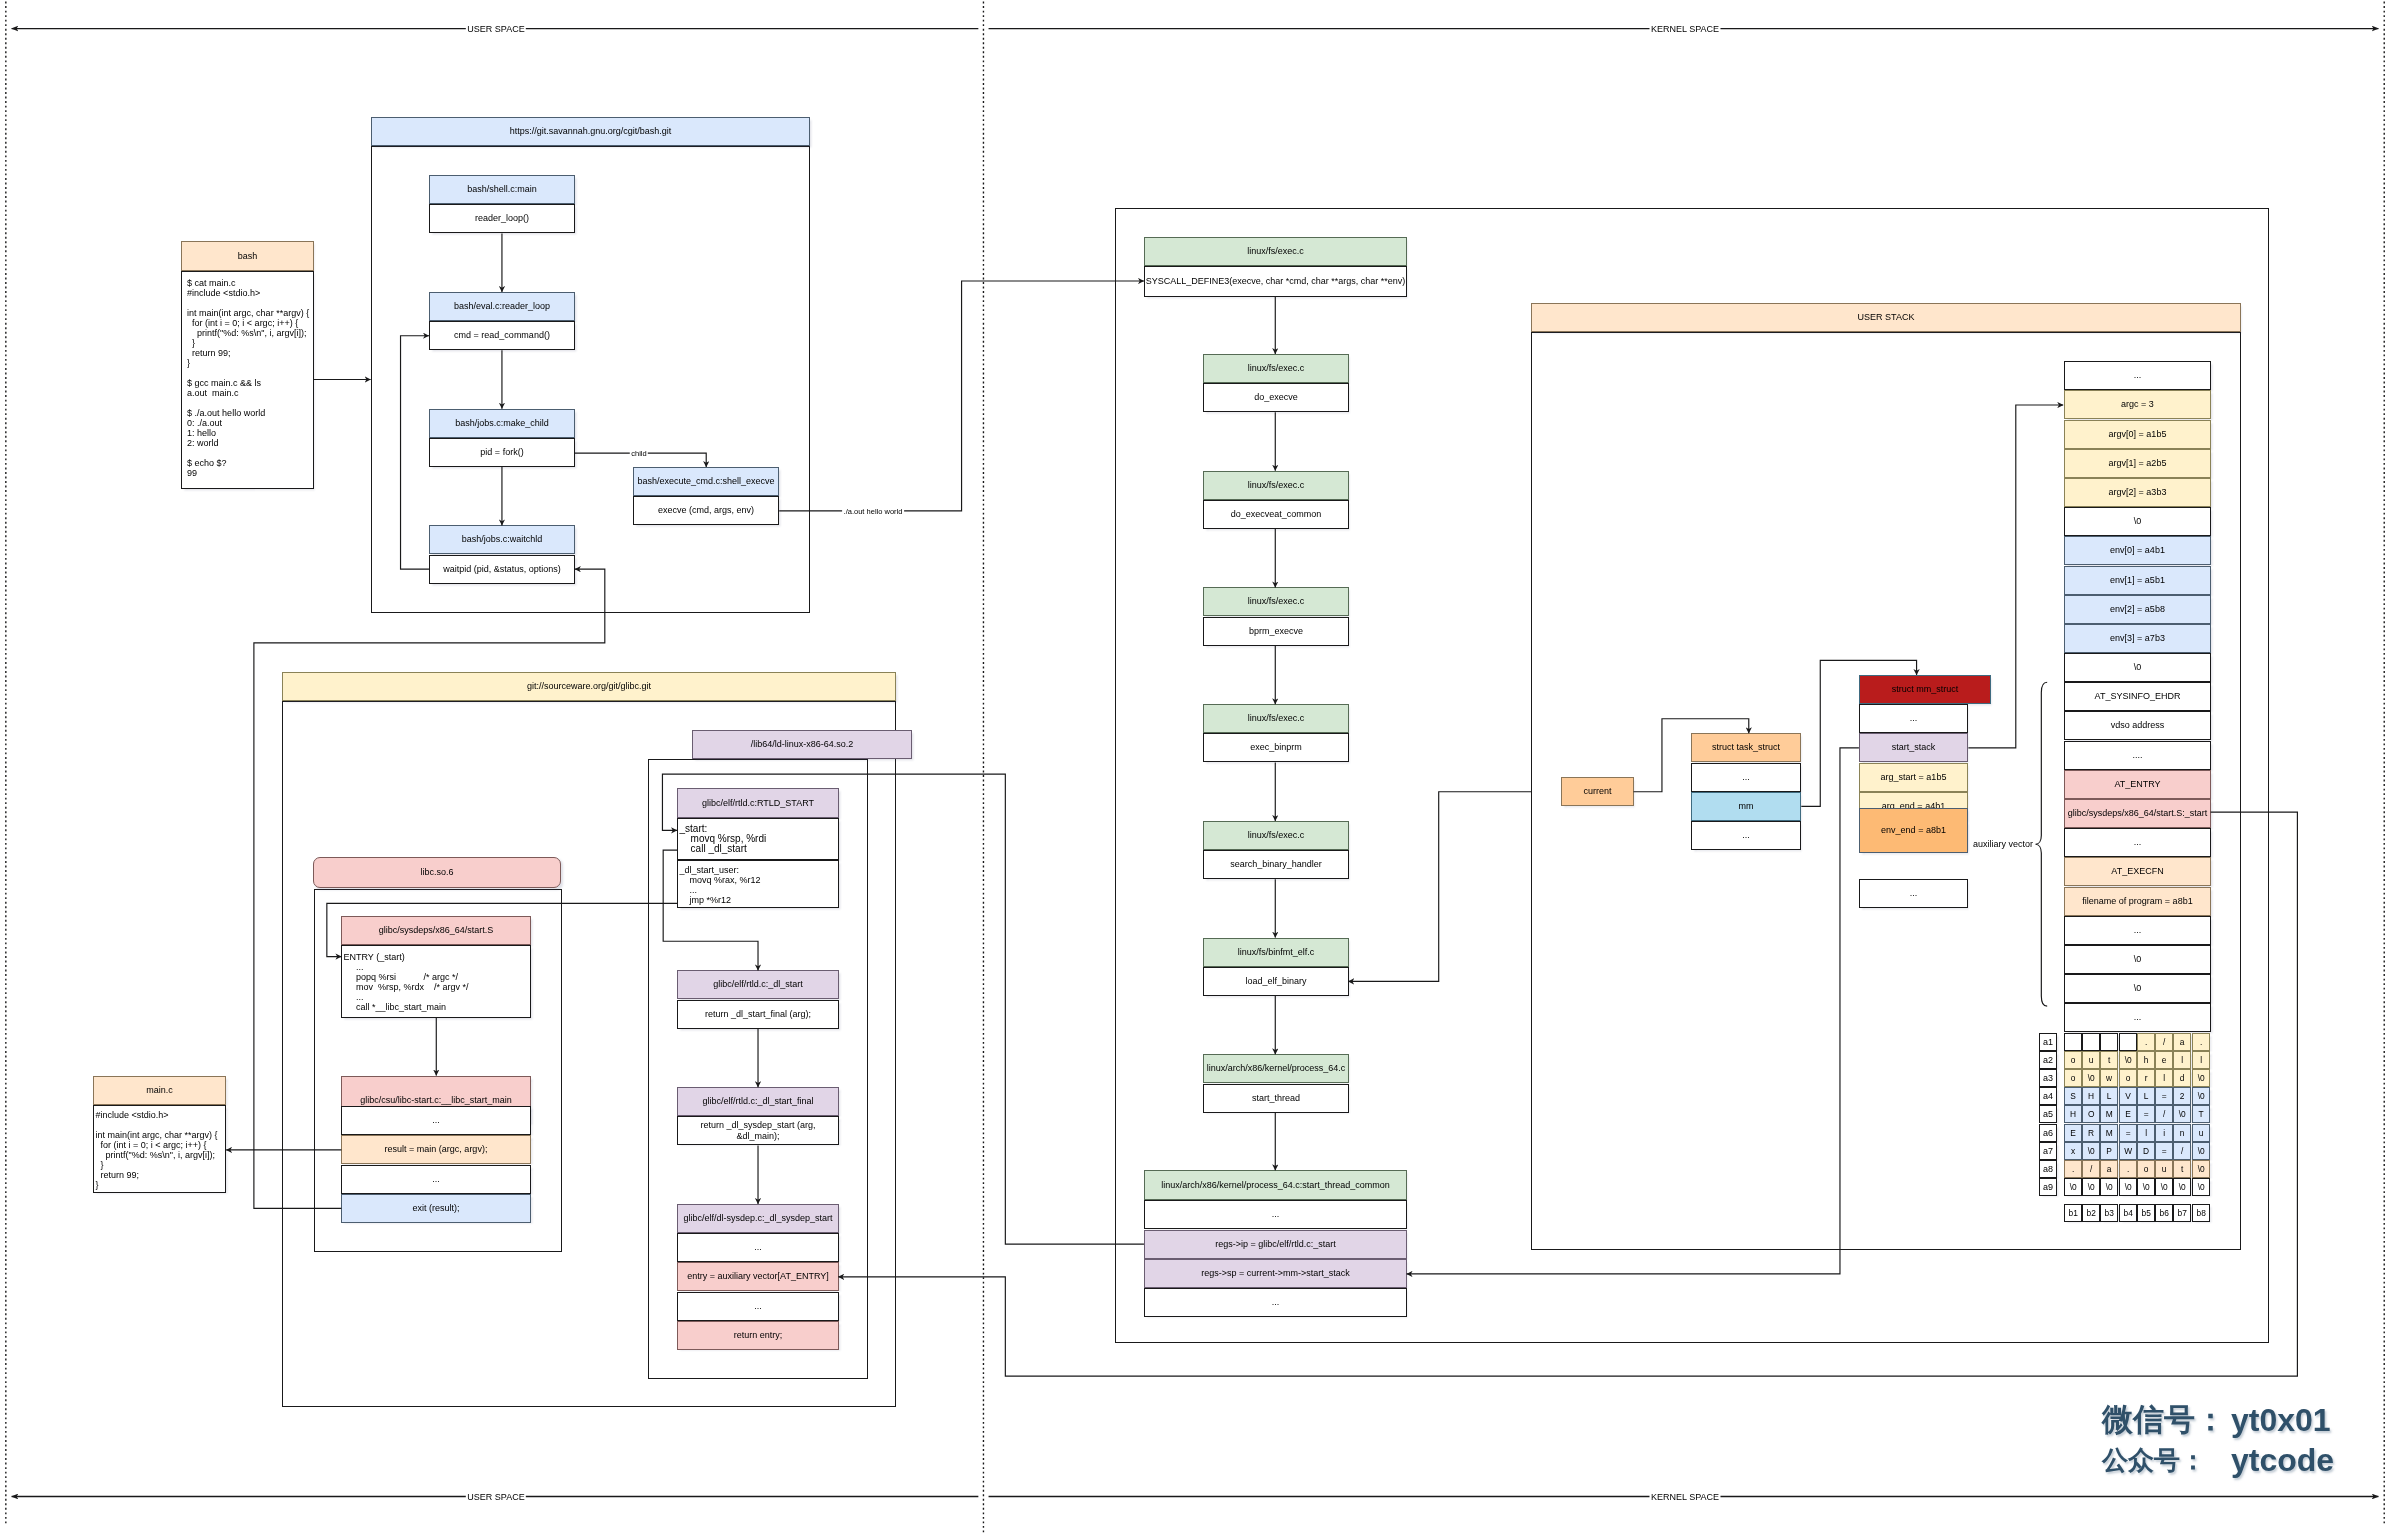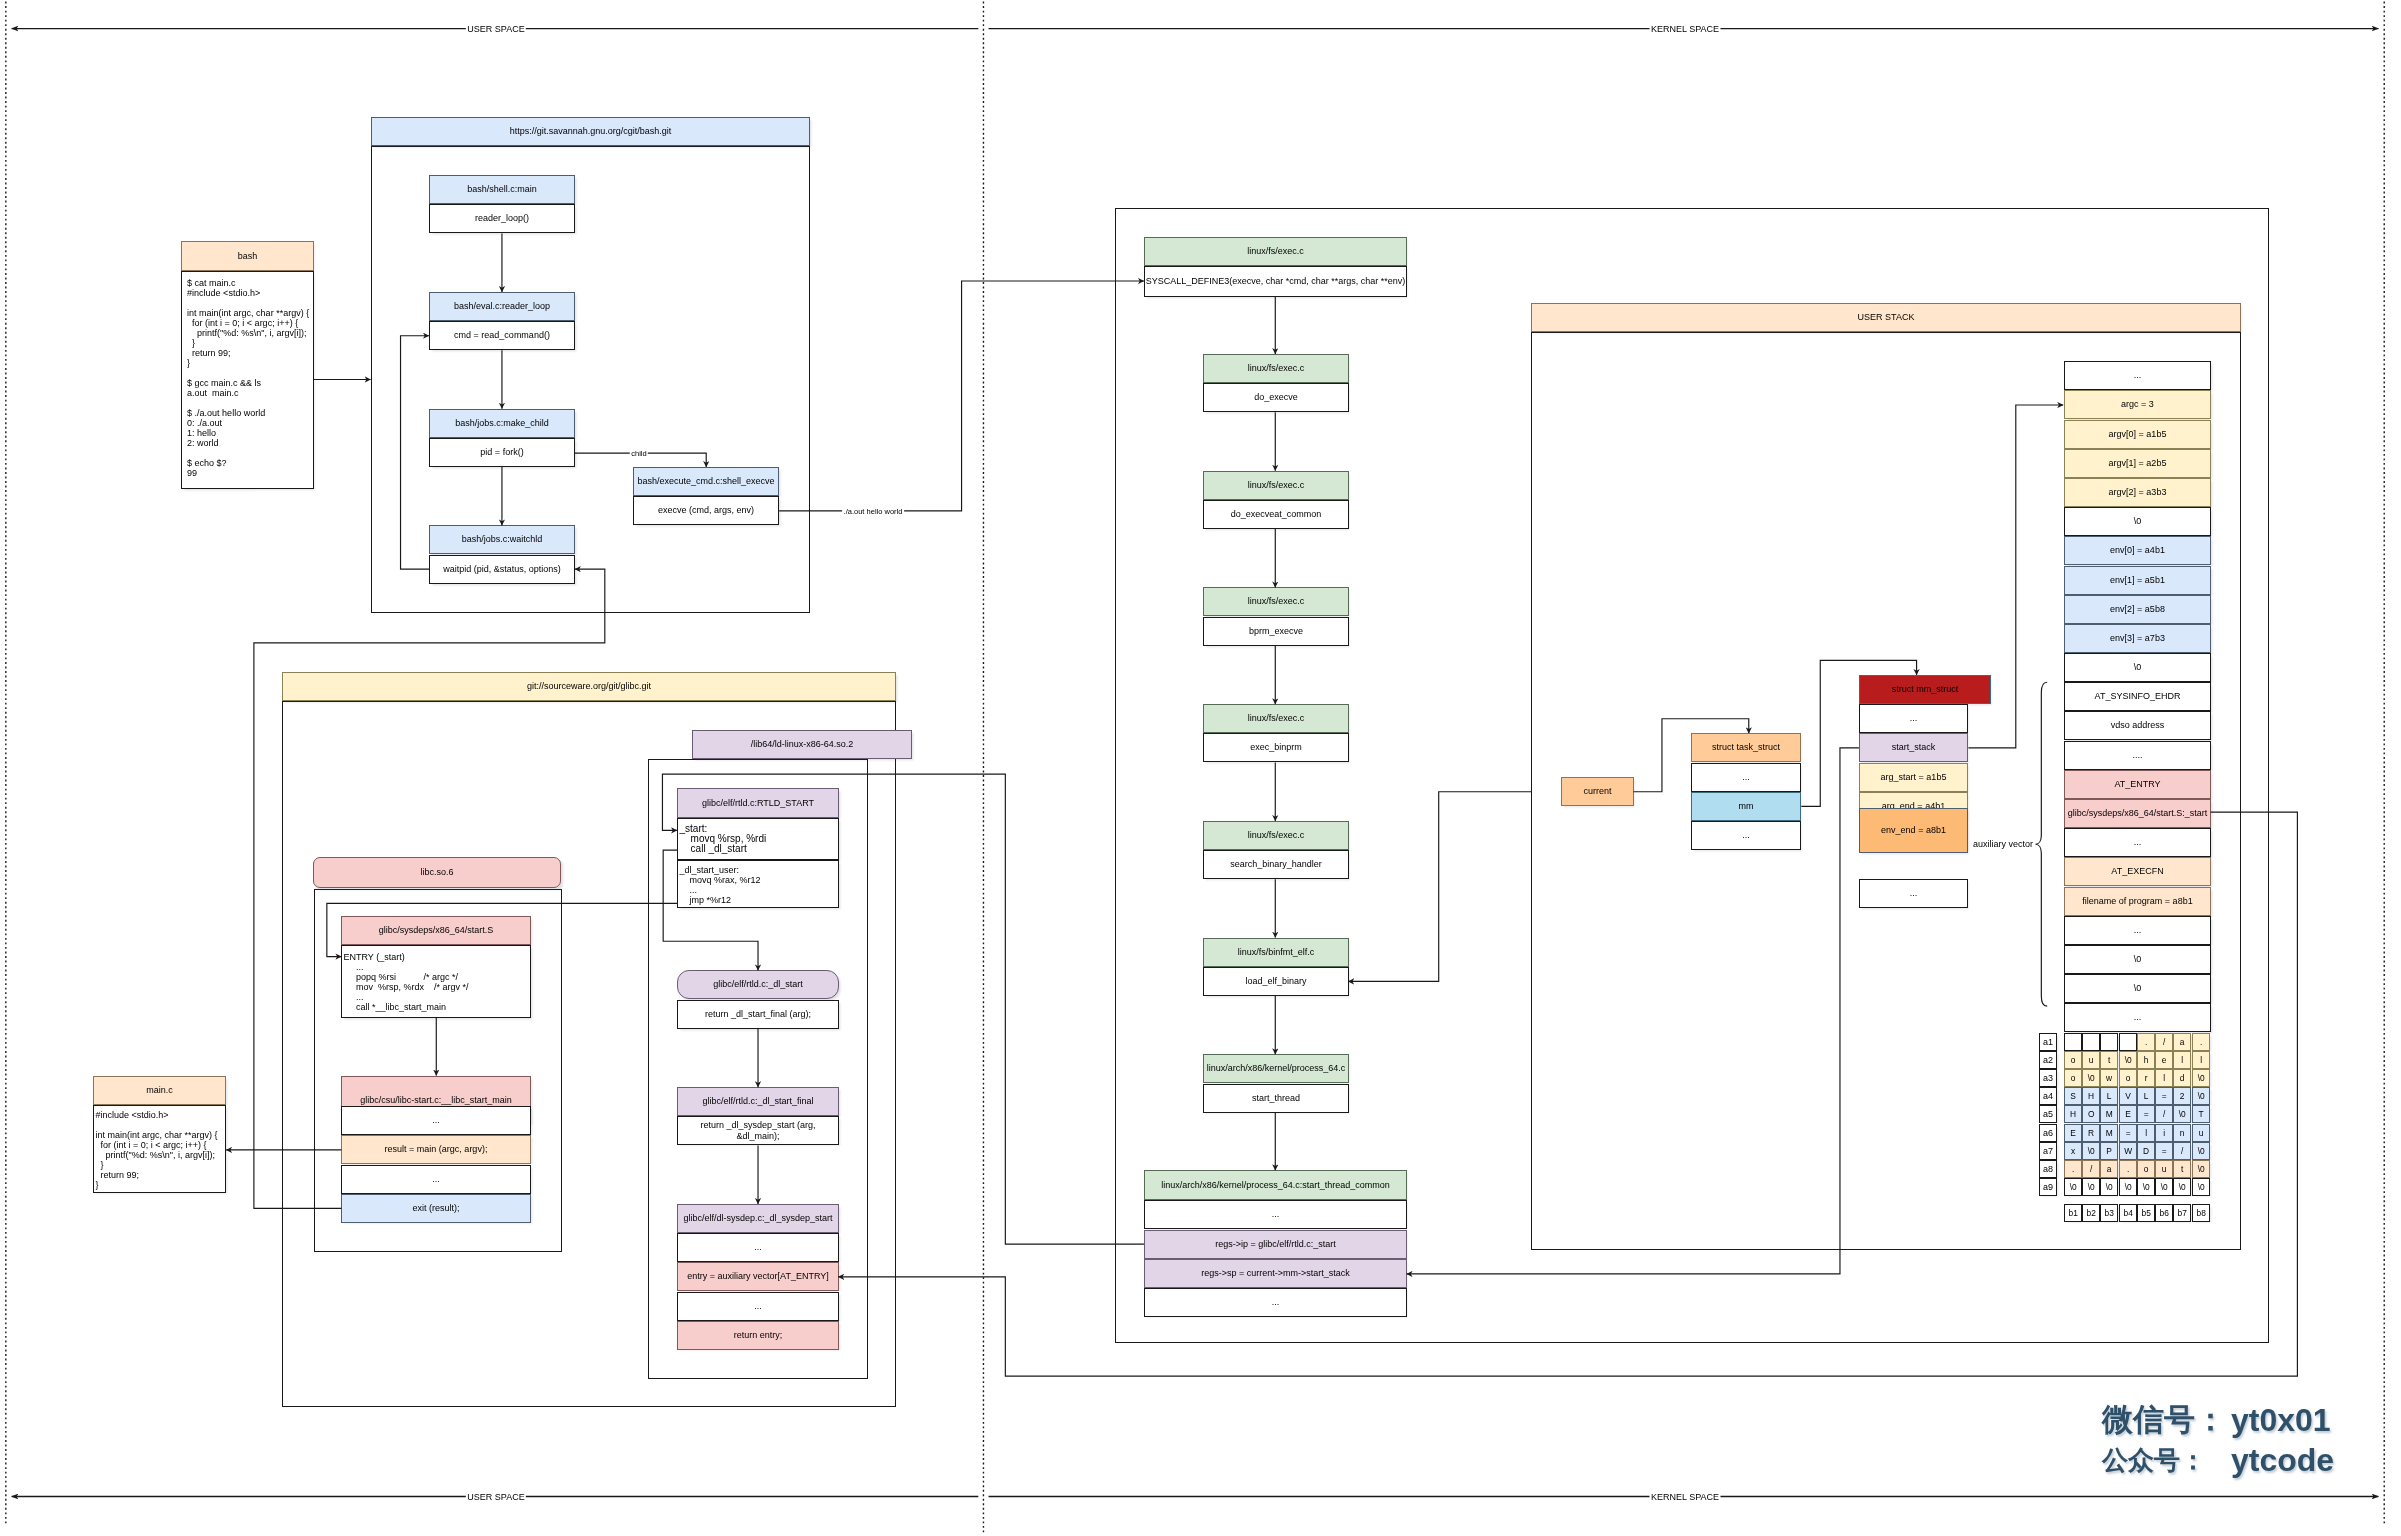--- a/index.html
+++ b/index.html
@@ -179,21 +179,21 @@
     movq %rsp, %rdi
     call _dl_start</div>
     </div>
 <div class="bx sh" style="left:677px;top:860px;width:162px;height:48px;align-items:flex-start;justify-content:flex-start;">
   <div class="pre" style="position:static;padding:4.4px 0 0 1.5px;font-size:9px;line-height:10px;">_dl_start_user:
     movq %rax, %r12
     ...
     jmp *%r12</div>
     </div>
 
-<div class="bx sh t-purple" style="left:677px;top:970px;width:162px;height:29px;background:#e1d5e7;border-radius:12px;">
+<div class="bx sh t-purple" style="left:677px;top:970px;width:162px;height:29px;background:#e1d5e7;">
   <span>glibc/elf/rtld.c:_dl_start</span>
     </div>
 <div class="bx sh" style="left:677px;top:1000px;width:162px;height:29px;">
   <span>return _dl_start_final (arg);</span>
     </div>
 
 <div class="bx sh t-purple" style="left:677px;top:1087px;width:162px;height:29px;background:#e1d5e7;">
   <span>glibc/elf/rtld.c:_dl_start_final</span>
     </div>
 <div class="bx sh" style="left:677px;top:1116px;width:162px;height:29px;">

